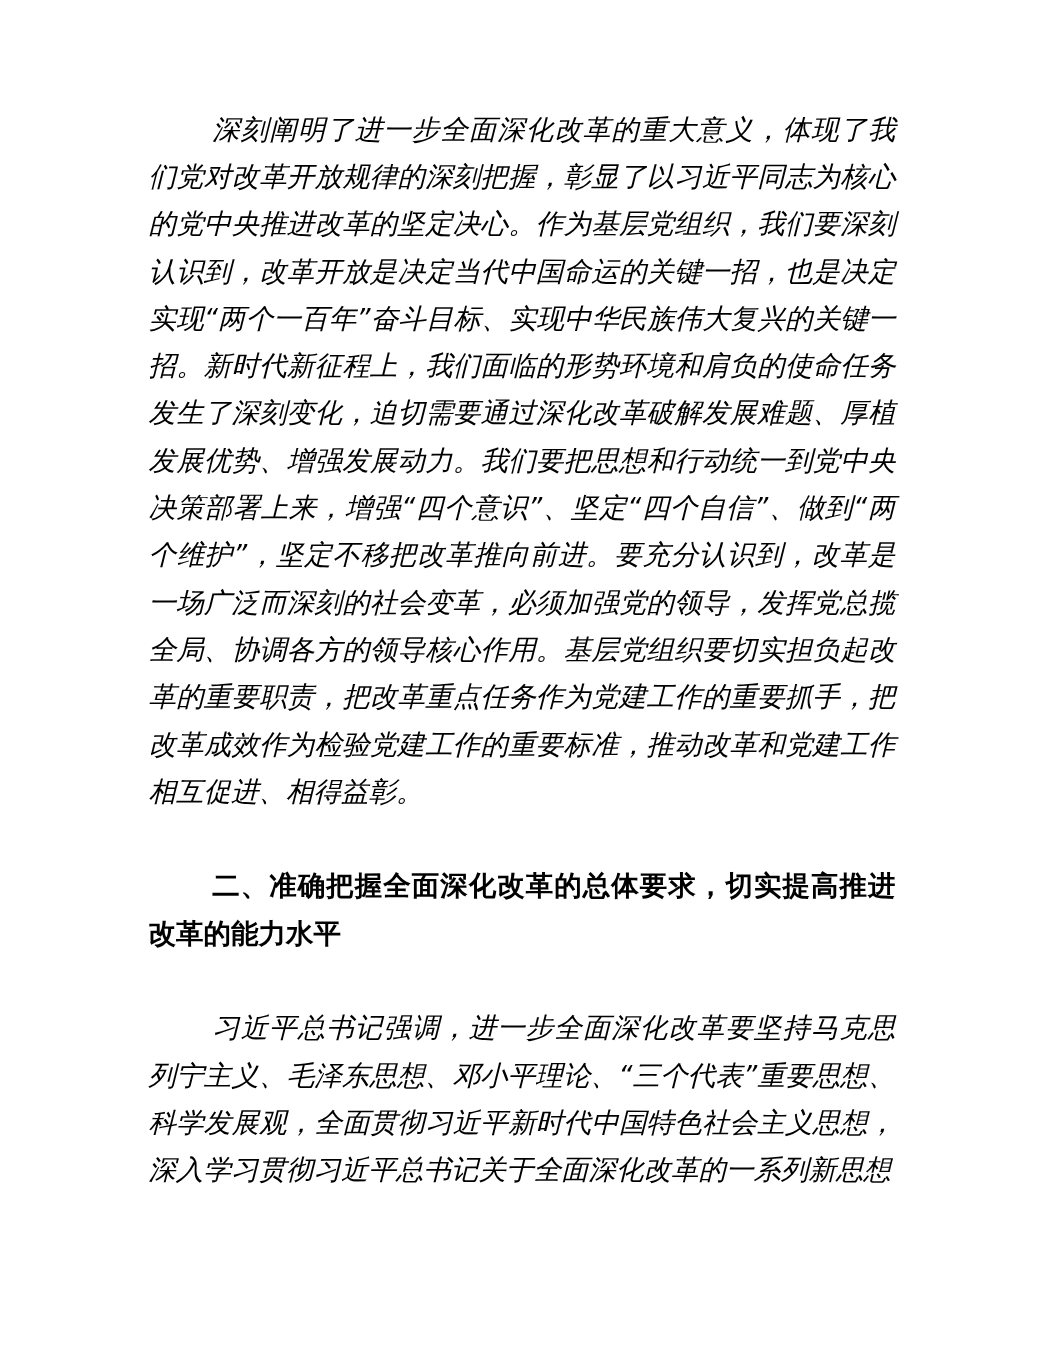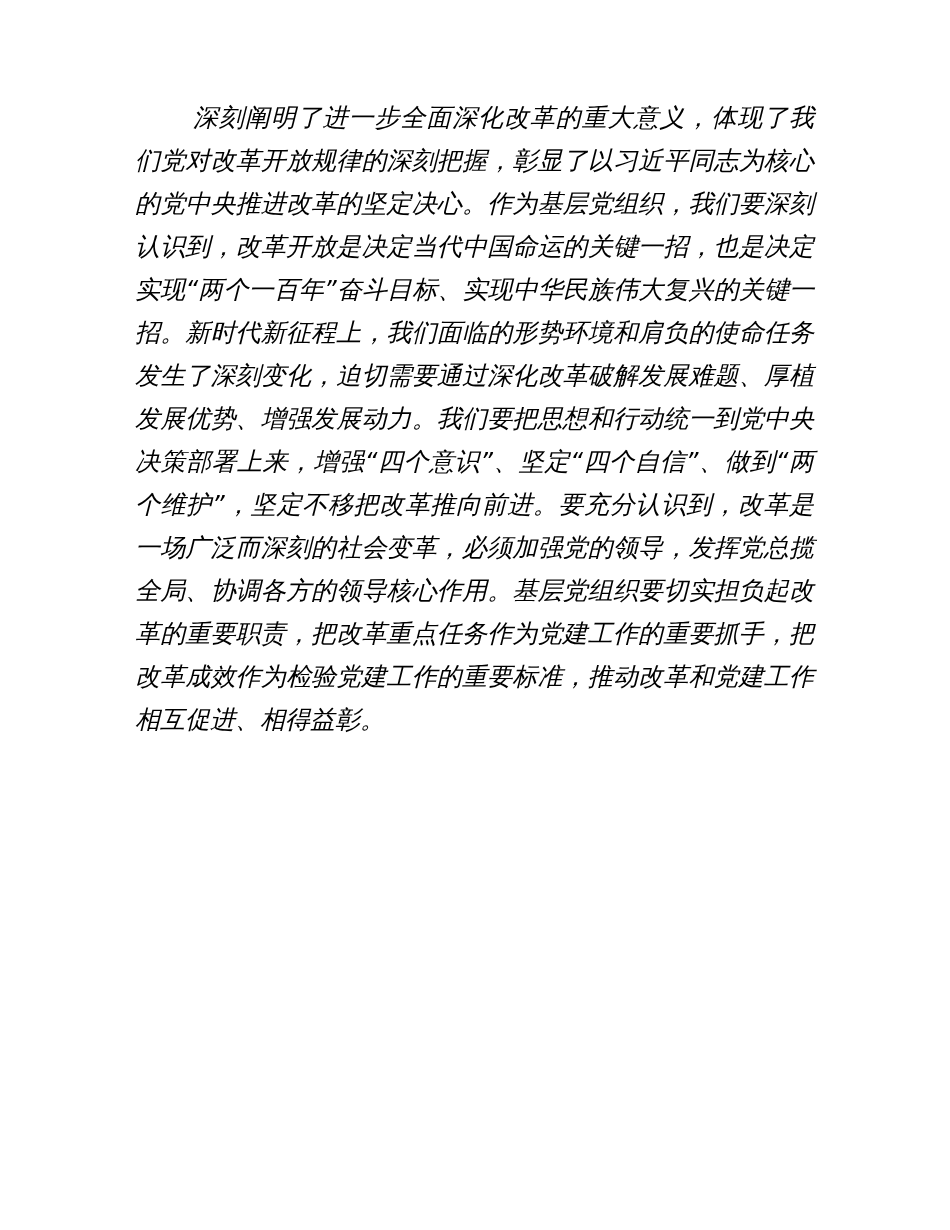--- a/index.html
+++ b/index.html
@@ -59,16 +59,18 @@
   }
 </style>
 </head>
 <body>
 
 <div class="page">
   <div class="doc-body">
 
     <p class="para indent">深刻阐明了进一步全面深化改革的重大意义，体现了我们党对改革开放规律的深刻把握，彰显了以习近平同志为核心的党中央推进改革的坚定决心。作为基层党组织，我们要深刻认识到，改革开放是决定当代中国命运的关键一招，也是决定实现“两个一百年”奋斗目标、实现中华民族伟大复兴的关键一招。新时代新征程上，我们面临的形势环境和肩负的使命任务发生了深刻变化，迫切需要通过深化改革破解发展难题、厚植发展优势、增强发展动力。我们要把思想和行动统一到党中央决策部署上来，增强“四个意识”、坚定“四个自信”、做到“两个维护”，坚定不移把改革推向前进。要充分认识到，改革是一场广泛而深刻的社会变革，必须加强党的领导，发挥党总揽全局、协调各方的领导核心作用。基层党组织要切实担负起改革的重要职责，把改革重点任务作为党建工作的重要抓手，把改革成效作为检验党建工作的重要标准，推动改革和党建工作相互促进、相得益彰。</p>
 
+    <p class="heading gap-before">二、准确把握全面深化改革的总体要求，切实提高推进改革的能力水平</p>
 
+    <p class="para indent gap-before">习近平总书记强调，进一步全面深化改革要坚持马克思列宁主义、毛泽东思想、邓小平理论、“三个代表”重要思想、科学发展观，全面贯彻习近平新时代中国特色社会主义思想，深入学习贯彻习近平总书记关于全面深化改革的一系列新思想</p>
 
   </div>
 </div>
 
 </body></html>

